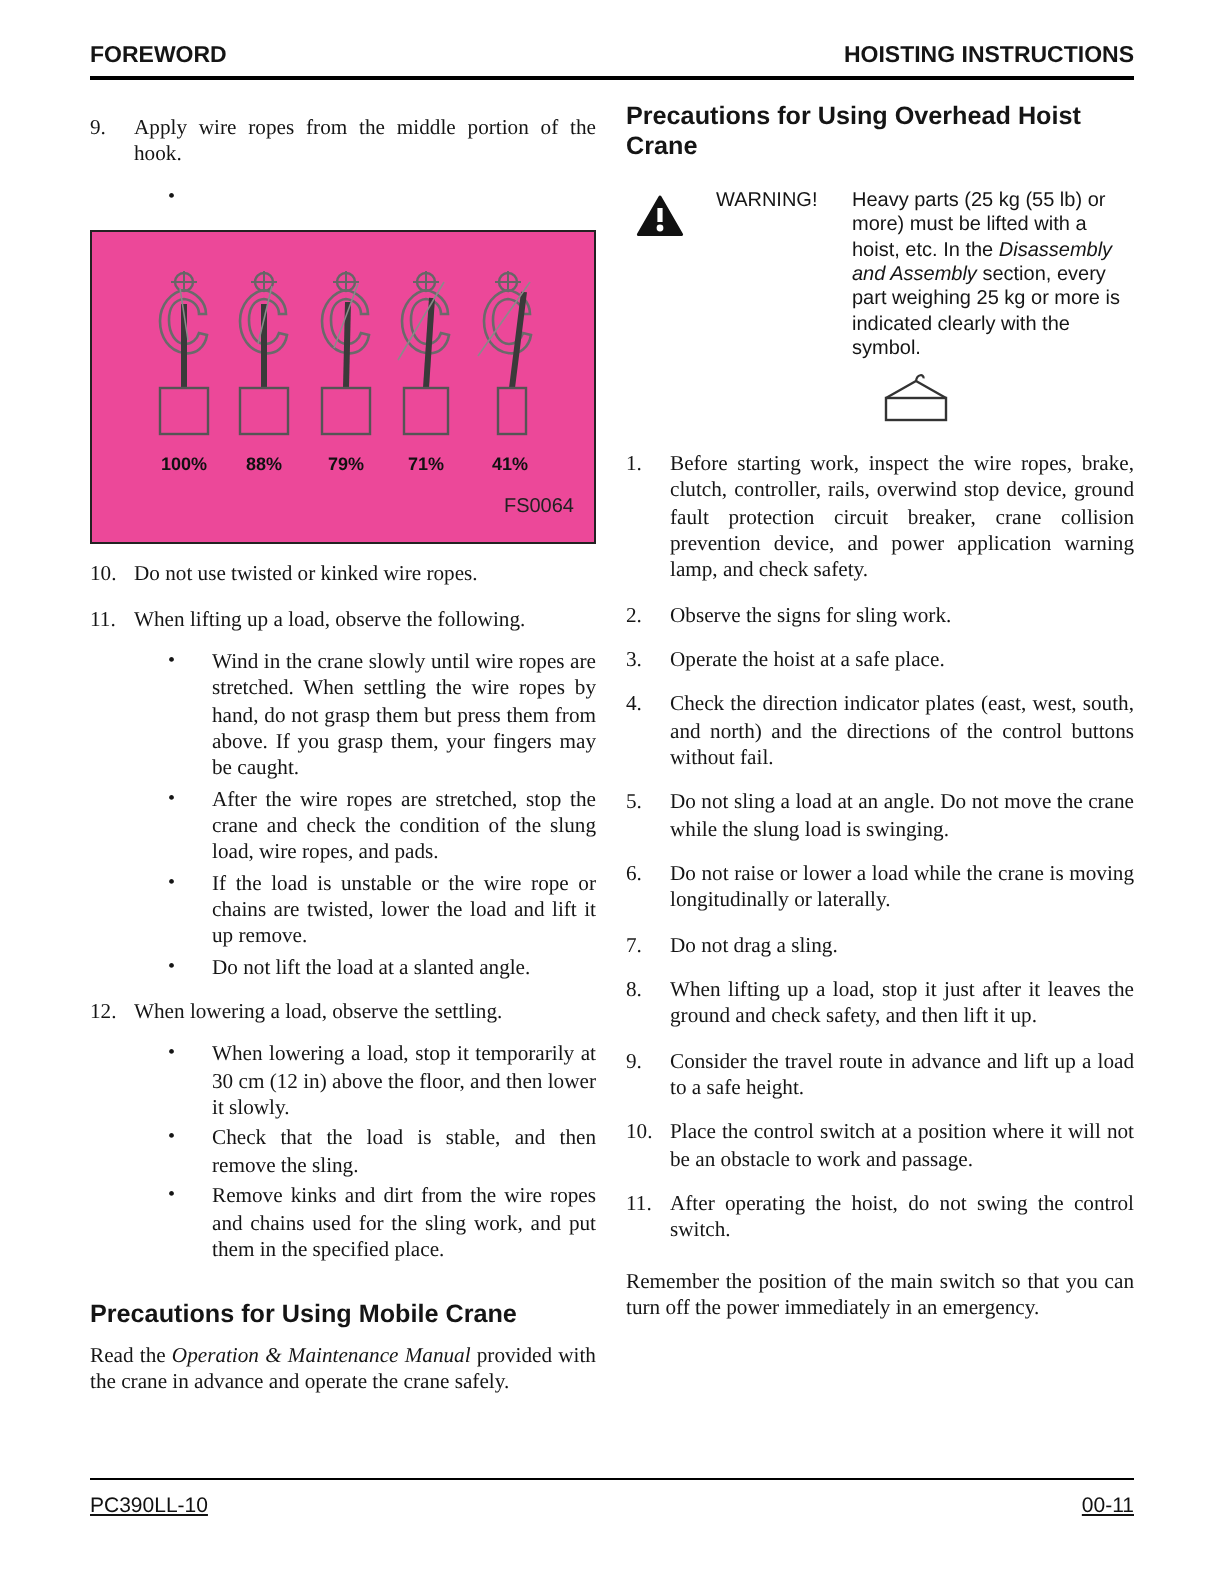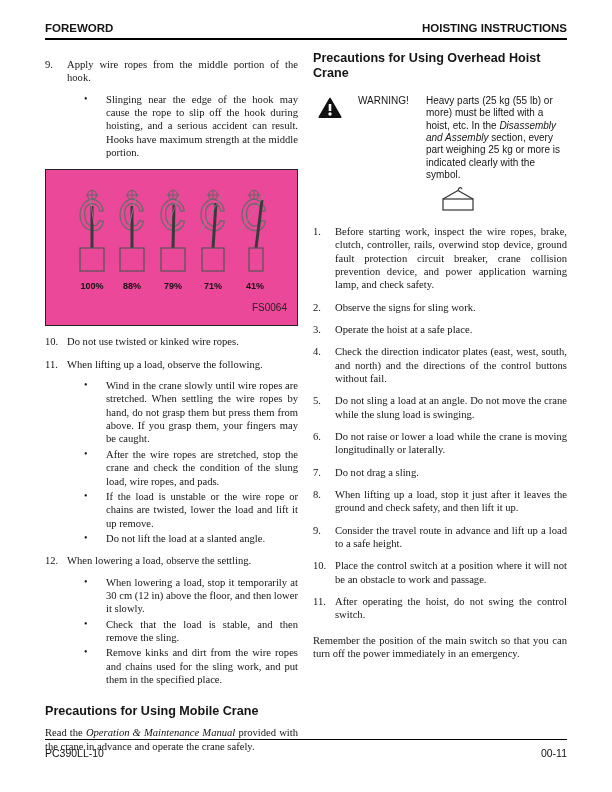--- a/index.html
+++ b/index.html
@@ -42,21 +42,21 @@
            font-size:10px;line-height:1.24;}
   .warn-icon{flex:0 0 24px;margin-left:5px;padding-top:2px;}
   .warn-label{flex:0 0 62px;font-weight:normal;margin-left:16px;}
   .warn-body{flex:1;margin-left:6px;}
   .lift-symbol{margin:5px 0 0 14px;}
 
   .closing{margin-top:12px;text-align:justify;}
 
   .footer{position:absolute;left:45px;top:739px;width:522px;border-top:1px solid #000;
           padding-top:7px;display:flex;justify-content:space-between;
-          font-family:"Liberation Sans",sans-serif;font-size:10.5px;color:#111;}
+          font-family:"Liberation Sans",sans-serif;font-size:10.5px;color:#111;text-decoration:underline;}
 </style>
 </head>
 <body>
 
 <div class="page">
   <div class="content">
 
     <div class="header">
       <span>FOREWORD</span>
       <span>HOISTING INSTRUCTIONS</span>
@@ -66,21 +66,20 @@
 
       <div class="col col-left">
 
         <div class="num-item">
           <span class="num">9.</span>
           <span class="itxt">Apply wire ropes from the middle portion of the hook.</span>
         </div>
         <div class="bullets">
           <div class="bullet-item">
             <span class="bglyph">•</span>
-            <span class="btxt">Slinging near the edge of the hook may cause the rope to slip off the hook during hoisting, and a serious accident can result. Hooks have maximum strength at the middle portion.</span>
           </div>
         </div>
 
         <div class="figure-box">
           <svg width="250" height="112" viewBox="0 0 250 112">
             <defs>
               <g id="hookshape">
                 <circle cx="15" cy="7" r="4.5" fill="none" stroke="#666" stroke-width="1.2"></circle>
                 <line x1="8.5" y1="7" x2="21.5" y2="7" stroke="#666" stroke-width="1"></line>
                 <line x1="15" y1="1.5" x2="15" y2="12" stroke="#666" stroke-width="1"></line>

